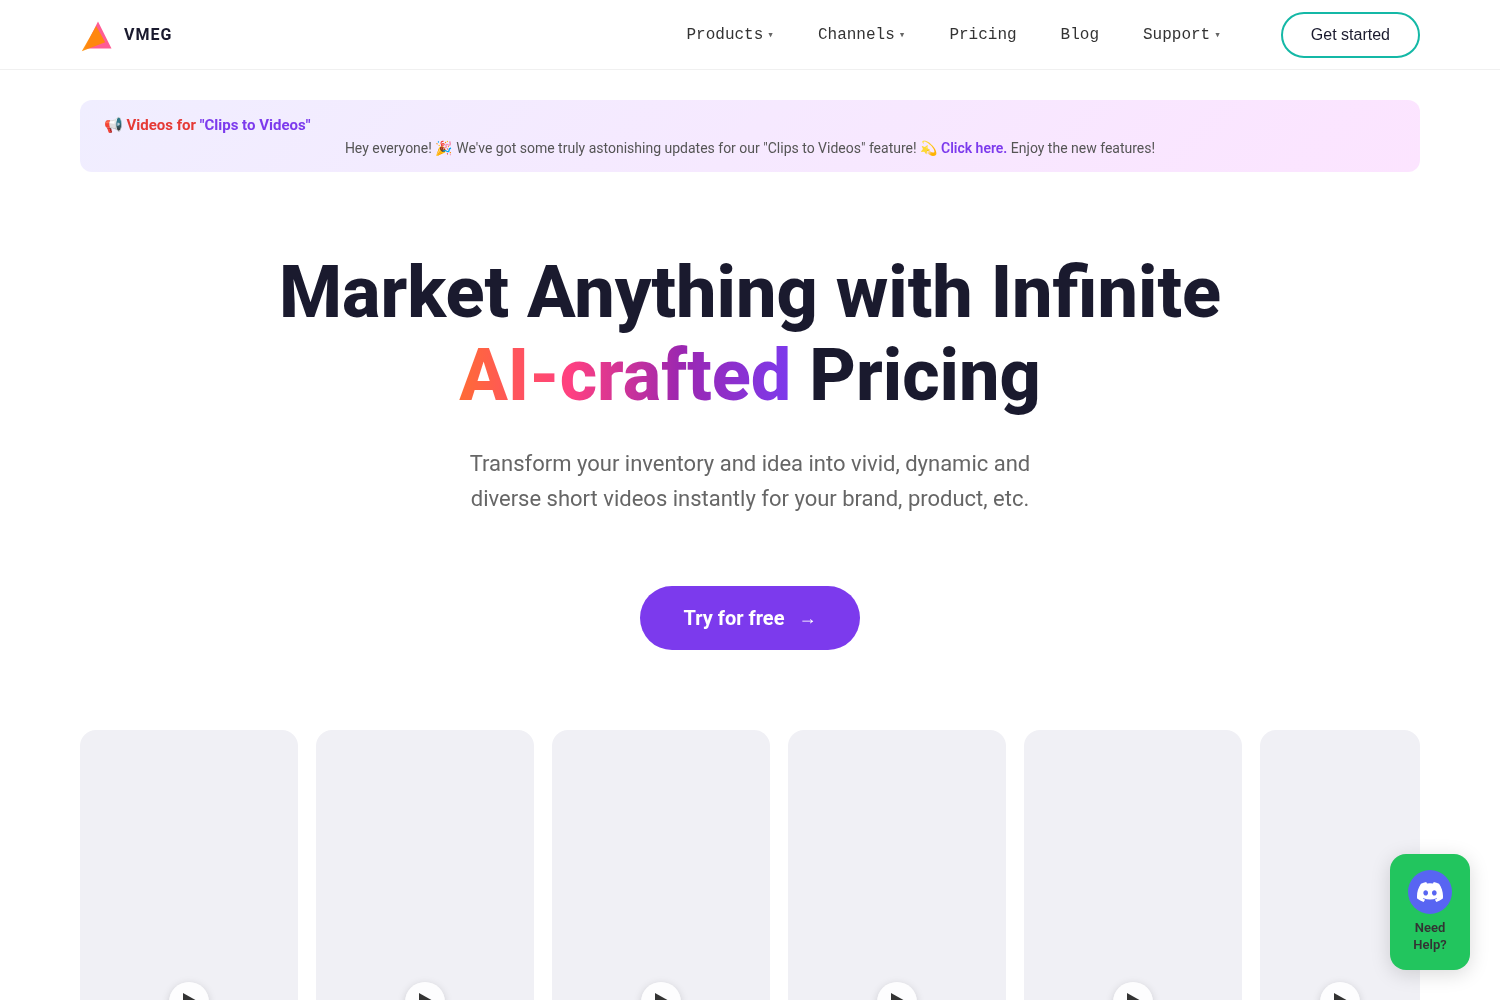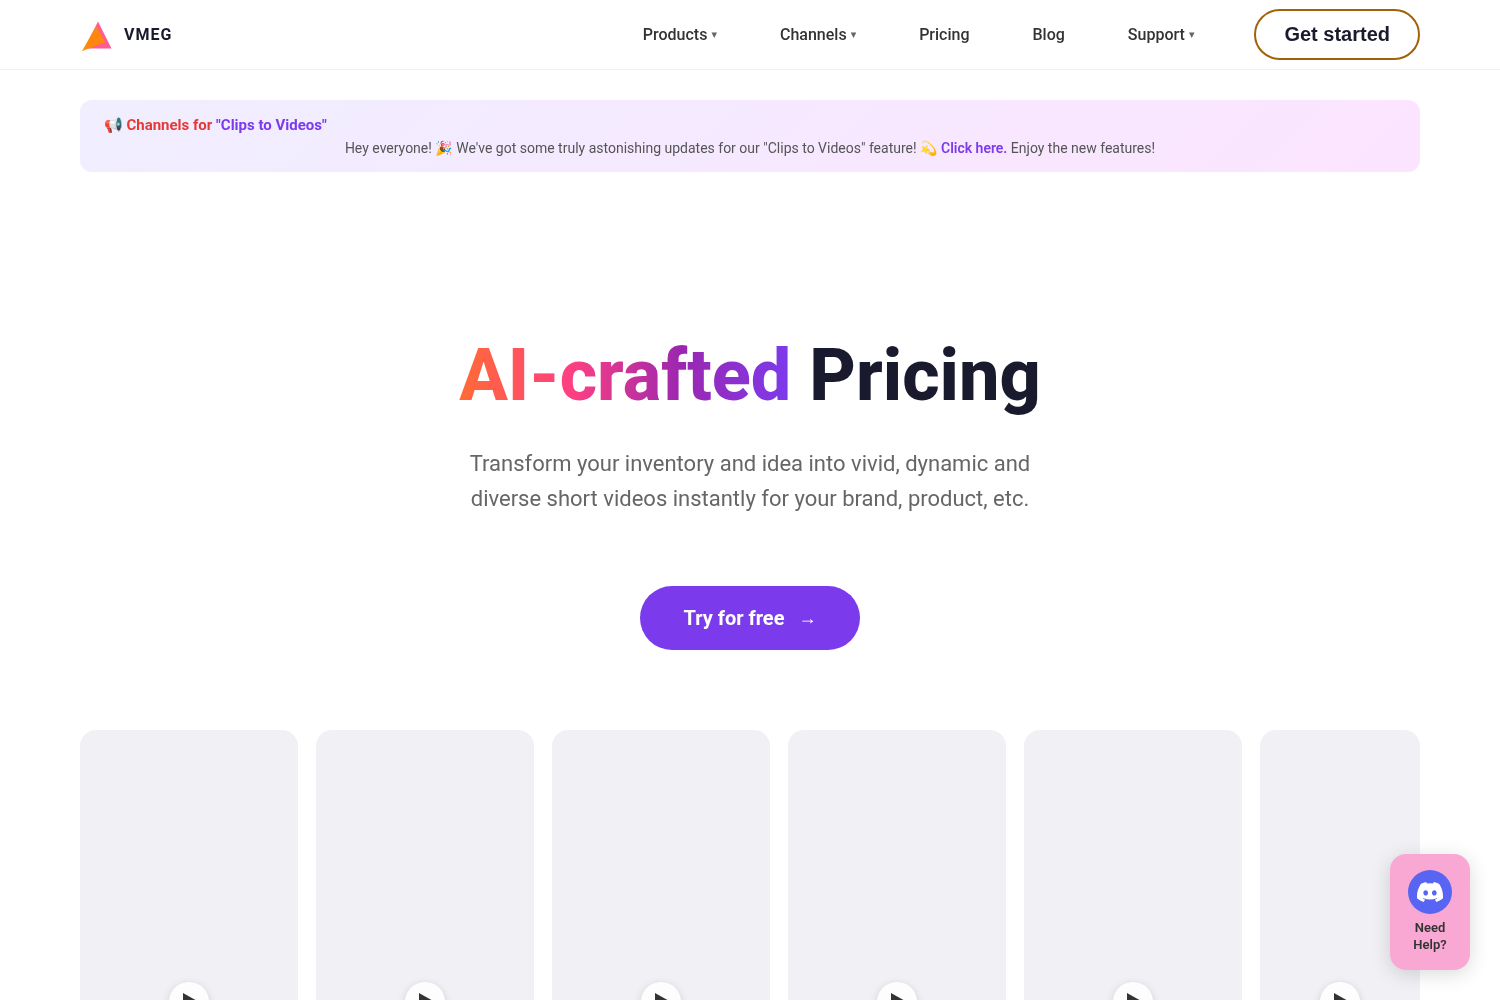--- a/index.html
+++ b/index.html
@@ -45,22 +45,23 @@
     .logo-text {
       font-size: 16px;
       font-weight: 700;
       color: #1a1a2e;
       letter-spacing: 1px;
     }
 
     .nav-links {
       display: flex;
       align-items: center;
-      gap: 23px;
+      gap: 4px;
       list-style: none;
+      font-family: Liberation Mono, monospace;
     }
 
     .nav-links li a {
       display: flex;
       align-items: center;
       gap: 4px;
       padding: 8px 20px;
       color: #333;
       text-decoration: none;
       font-size: 16px;
@@ -73,25 +74,25 @@
       font-size: 11px;
       color: #666;
     }
 
     .nav-cta {
       margin-left: 40px;
     }
 
     .btn-get-started {
       padding: 12px 28px;
-      border: 2px solid #a16207;
+      border: 2px solid #14b8a6;
       background: transparent;
       color: #1a1a2e;
-      font-size: 20px;
-      font-weight: 700;
+      font-size: 16px;
+      font-weight: 400;
       border-radius: 50px;
       cursor: pointer;
       transition: all 0.2s;
     }
 
     
     .announcement-banner {
       margin: 30px 80px 0;
       background: linear-gradient(135deg, #f0eeff 0%, #fce4ff 100%);
       border-radius: 12px;
@@ -217,21 +218,21 @@
       border-bottom: 9px solid transparent;
       border-left: 16px solid #333;
       margin-left: 3px;
     }
 
     
     .discord-widget {
       position: fixed;
       bottom: 30px;
       right: 30px;
-      background: #f9a8d4;
+      background: #22c55e;
       border-radius: 16px;
       padding: 16px 18px;
       box-shadow: 0 4px 20px rgba(0,0,0,0.15);
       display: flex;
       flex-direction: column;
       align-items: center;
       gap: 6px;
       cursor: pointer;
       z-index: 999;
     }
@@ -305,33 +306,33 @@
   </ul>
 
   <div class="nav-cta">
     <button class="btn-get-started">Get started</button>
   </div>
 </nav>
 
 <div class="announcement-banner">
   <div class="announcement-title">
     <span>📢</span>
-    <span> Channels for </span>
+    <span> Videos for </span>
     <span class="highlight">"Clips to Videos"</span>
   </div>
   <div class="announcement-body">
     <span>Hey everyone! 🎉 We've got some truly astonishing updates for our "Clips to Videos" feature! 💫 </span>
     <span class="click-link">Click here.</span>
     <span> Enjoy the new features!</span>
   </div>
 </div>
 
 <section class="hero">
   <h1 class="hero-heading">
-    <br>
+    <span>Market Anything with Infinite</span><br>
     <span class="ai-crafted">AI-crafted</span><span> Pricing</span>
   </h1>
   <p class="hero-subtext">Transform your inventory and idea into vivid, dynamic and diverse short videos instantly for your brand, product, etc.</p>
   <a href="#" class="btn-try-free">
     <span>Try for free</span>
     <span class="arrow">→</span>
   </a>
 </section>
 
 <div class="video-grid">

